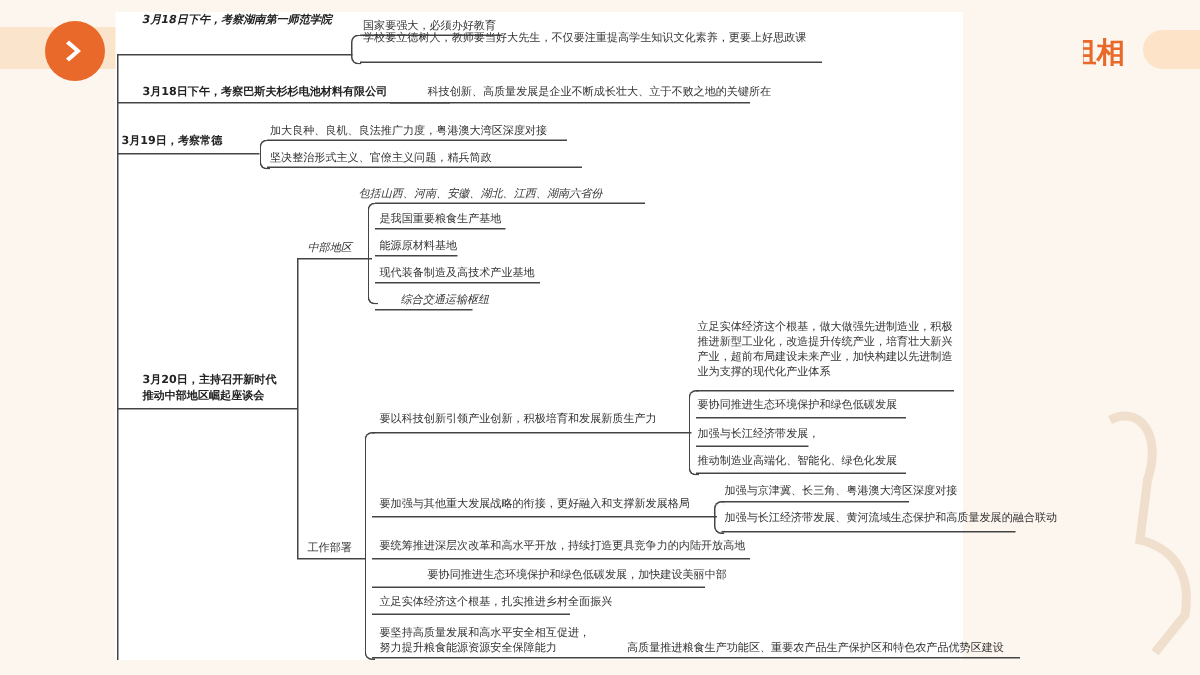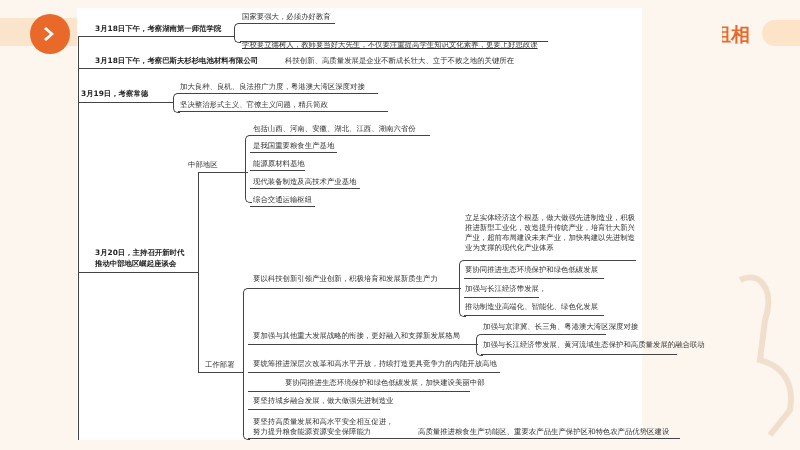--- a/index.html
+++ b/index.html
@@ -44,25 +44,25 @@
 <div class="pill"></div>
 <svg class="deco" viewBox="0 0 90 170">
   <path d="M20 10 C40 0 55 20 45 50 L40 90 C60 95 75 110 70 140 L50 165" stroke="#f1dfcd" stroke-width="6" fill="none"></path>
 </svg>
 
 <div class="canvas"></div>
 
 <div class="vl" style="left:78px;top:36px;height:404px;"></div>
 
 <div class="ln" style="left:78px;top:36px;width:157px;"></div>
-<div class="t b" style="left:95px;top:24px;">3月18日下午，考察湖南第一师范学院</div>
+<div class="t b" style="left:95px;top:8px;font-style:italic;">3月18日下午，考察湖南第一师范学院</div>
 <div class="br" style="left:234px;top:23px;width:6px;height:18px;"></div>
 <div class="t" style="left:242px;top:12px;">国家要强大，必须办好教育</div>
 <div class="ln" style="left:240px;top:23px;width:95px;"></div>
-<div class="t" style="left:242px;top:40px;text-decoration:underline;">学校要立德树人，教师要当好大先生，不仅要注重提高学生知识文化素养，更要上好思政课</div>
+<div class="t" style="left:242px;top:20px;">学校要立德树人，教师要当好大先生，不仅要注重提高学生知识文化素养，更要上好思政课</div>
 <div class="ln" style="left:240px;top:41px;width:308px;"></div>
 
 <div class="ln" style="left:78px;top:68px;width:222px;"></div>
 <div class="t b" style="left:95px;top:56px;">3月18日下午，考察巴斯夫杉杉电池材料有限公司</div>
 <div class="t" style="left:285px;top:56px;">科技创新、高质量发展是企业不断成长壮大、立于不败之地的关键所在</div>
 <div class="ln" style="left:260px;top:68px;width:240px;"></div>
 
 <div class="ln" style="left:78px;top:102px;width:95px;"></div>
 <div class="t b" style="left:81px;top:89px;">3月19日，考察常德</div>
 <div class="br" style="left:173px;top:93px;width:6px;height:18px;"></div>
@@ -70,31 +70,31 @@
 <div class="ln" style="left:178px;top:93px;width:200px;"></div>
 <div class="t" style="left:180px;top:100px;">坚决整治形式主义、官僚主义问题，精兵简政</div>
 <div class="ln" style="left:178px;top:111px;width:210px;"></div>
 
 <div class="ln" style="left:78px;top:272px;width:120px;"></div>
 <div class="t b" style="left:95px;top:248px;">3月20日，主持召开新时代</div>
 <div class="t b" style="left:95px;top:259px;">推动中部地区崛起座谈会</div>
 <div class="vl" style="left:198px;top:172px;height:200px;"></div>
 
 <div class="ln" style="left:198px;top:172px;width:50px;"></div>
-<div class="t" style="left:188px;top:160px;">中部地区</div>
+<div class="t" style="left:205px;top:160px;font-style:italic;">中部地区</div>
 <div class="br" style="left:245px;top:135px;width:6px;height:66px;"></div>
-<div class="t" style="left:253px;top:124px;">包括山西、河南、安徽、湖北、江西、湖南六省份</div>
+<div class="t" style="left:239px;top:124px;font-style:italic;">包括山西、河南、安徽、湖北、江西、湖南六省份</div>
 <div class="ln" style="left:250px;top:135px;width:180px;"></div>
 <div class="t" style="left:253px;top:141px;">是我国重要粮食生产基地</div>
 <div class="ln" style="left:250px;top:152px;width:87px;"></div>
 <div class="t" style="left:253px;top:159px;">能源原材料基地</div>
 <div class="ln" style="left:250px;top:170px;width:55px;"></div>
 <div class="t" style="left:253px;top:177px;font-family:Liberation Serif, serif;">现代装备制造及高技术产业基地</div>
 <div class="ln" style="left:250px;top:188px;width:110px;"></div>
-<div class="t" style="left:253px;top:195px;">综合交通运输枢纽</div>
+<div class="t" style="left:267px;top:195px;font-style:italic;">综合交通运输枢纽</div>
 <div class="ln" style="left:250px;top:206px;width:65px;"></div>
 
 <div class="ln" style="left:198px;top:372px;width:46px;"></div>
 <div class="t" style="left:205px;top:360px;">工作部署</div>
 <div class="br" style="left:243px;top:288px;width:6px;height:150px;"></div>
 
 <div class="t" style="left:253px;top:274px;">要以科技创新引领产业创新，积极培育和发展新质生产力</div>
 <div class="ln" style="left:248px;top:288px;width:213px;"></div>
 <div class="br" style="left:459px;top:260px;width:6px;height:55px;"></div>
 <div class="t multi" style="left:465px;top:213px;width:170px;">立足实体经济这个根基，做大做强先进制造业，积极推进新型工业化，改造提升传统产业，培育壮大新兴产业，超前布局建设未来产业，加快构建以先进制造业为支撑的现代化产业体系</div>
@@ -111,18 +111,18 @@
 <div class="br" style="left:476px;top:334px;width:6px;height:20px;"></div>
 <div class="t" style="left:483px;top:322px;">加强与京津冀、长三角、粤港澳大湾区深度对接</div>
 <div class="ln" style="left:481px;top:334px;width:125px;"></div>
 <div class="t" style="left:483px;top:340px;">加强与长江经济带发展、黄河流域生态保护和高质量发展的融合联动</div>
 <div class="ln" style="left:481px;top:354px;width:196px;"></div>
 
 <div class="t" style="left:253px;top:359px;">要统筹推进深层次改革和高水平开放，持续打造更具竞争力的内陆开放高地</div>
 <div class="ln" style="left:248px;top:372px;width:252px;"></div>
 <div class="t" style="left:253px;top:378px;margin-left:32px;">要协同推进生态环境保护和绿色低碳发展，加快建设美丽中部</div>
 <div class="ln" style="left:248px;top:391px;width:222px;"></div>
-<div class="t" style="left:253px;top:396px;">要坚持城乡融合发展，做大做强先进制造业</div>
+<div class="t" style="left:253px;top:396px;">立足实体经济这个根基，扎实推进乡村全面振兴</div>
 <div class="ln" style="left:248px;top:409px;width:132px;"></div>
 <div class="t" style="left:253px;top:417px;">要坚持高质量发展和高水平安全相互促进，</div>
 <div class="t" style="left:253px;top:427px;">努力提升粮食能源资源安全保障能力</div>
 <div class="t" style="left:418px;top:427px;">高质量推进粮食生产功能区、重要农产品生产保护区和特色农产品优势区建设</div>
 <div class="ln" style="left:248px;top:438px;width:432px;"></div>
 
 </body></html>

